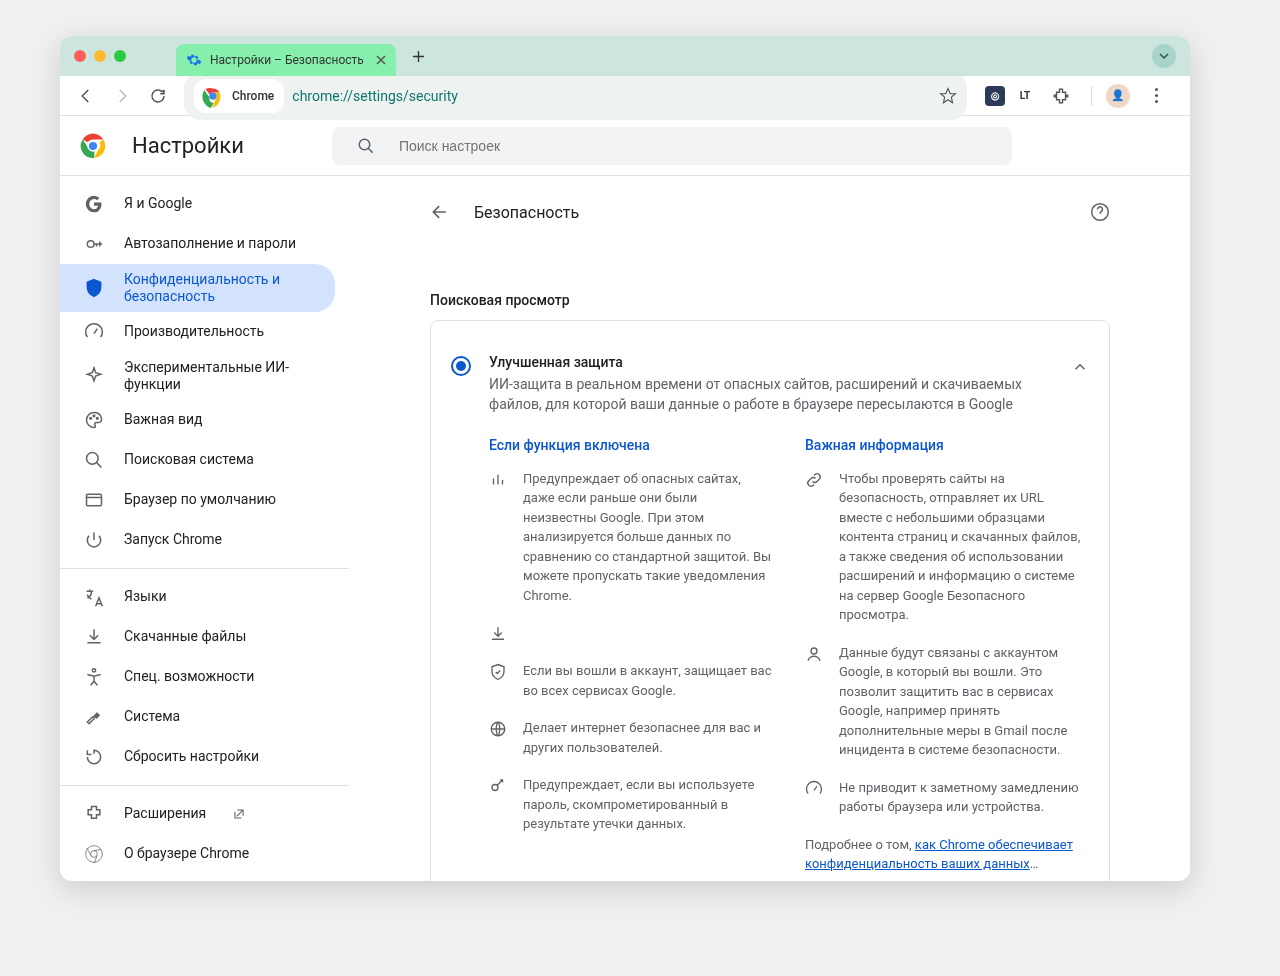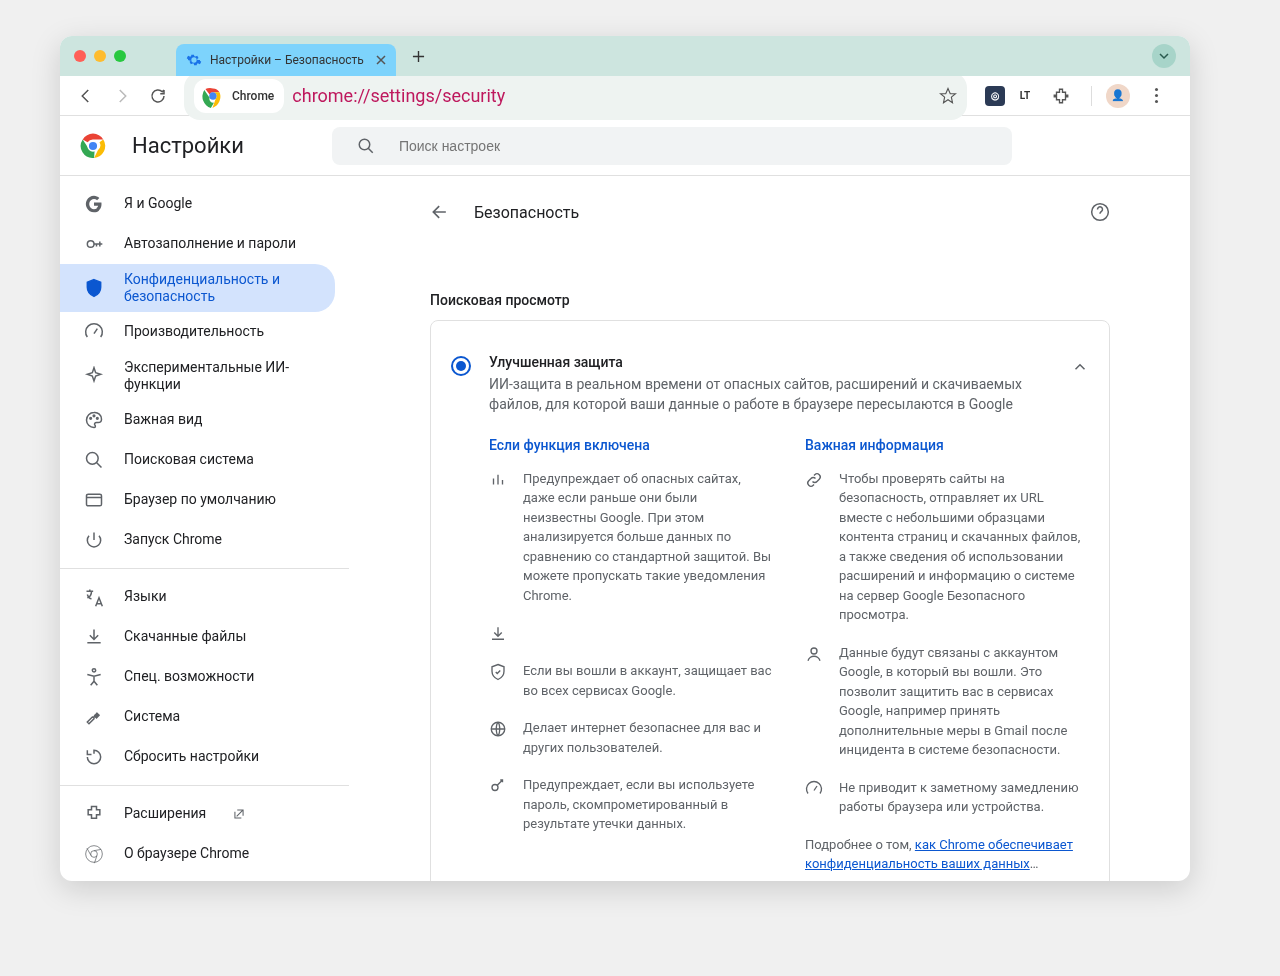--- a/index.html
+++ b/index.html
@@ -27,21 +27,21 @@
   padding: 0 8px;
   position: relative;
 }
 .traffic-lights { display: flex; gap: 8px; margin-left: 6px; margin-right: 50px; }
 .light { width: 12px; height: 12px; border-radius: 50%; }
 .light.red { background: #ff5f57; }
 .light.yellow { background: #febc2e; }
 .light.green { background: #28c840; }
 .tab {
   height: 32px;
-  background: #7dd3fc;
+  background: #86efac;
   border-radius: 8px 8px 0 0;
   display: flex;
   align-items: center;
   gap: 8px;
   padding: 0 10px;
   min-width: 220px;
   margin-top: 8px;
   font-size: 12px;
   color: #333;
 }
@@ -80,21 +80,21 @@
   background:#fff;
   border-radius:12px;
   padding:4px 10px 4px 6px;
   display:flex;
   align-items:center;
   gap:6px;
   font-size:12px;
   font-weight:500;
   color:#333;
 }
-.url { font-size:18px; color:#be185d; flex:1; }
+.url { font-size:14px; color:#0f766e; flex:1; }
 .omnibox .star { margin-left:auto; width:18px; height:18px; fill:none; stroke:#555; stroke-width:1.5; }
 .ext-icons { display:flex; align-items:center; gap:10px; margin:0 8px; }
 .ext-ico { width:20px; height:20px; border-radius:4px; display:flex; align-items:center; justify-content:center; font-size:10px; font-weight:bold; }
 .avatar { width:24px; height:24px; border-radius:50%; background:#f0d7c8; display:flex; align-items:center; justify-content:center; font-size:11px; }
 .menu-dots { width:20px; display:flex; flex-direction:column; gap:3px; align-items:center; justify-content:center; }
 .menu-dots span { width:3px; height:3px; background:#555; border-radius:50%; }
 .divider-v { width:1px; height:20px; background:#ddd; margin:0 4px; }
 
 .page { flex:1; display:flex; flex-direction:column; overflow:hidden; }
 .settings-header {

